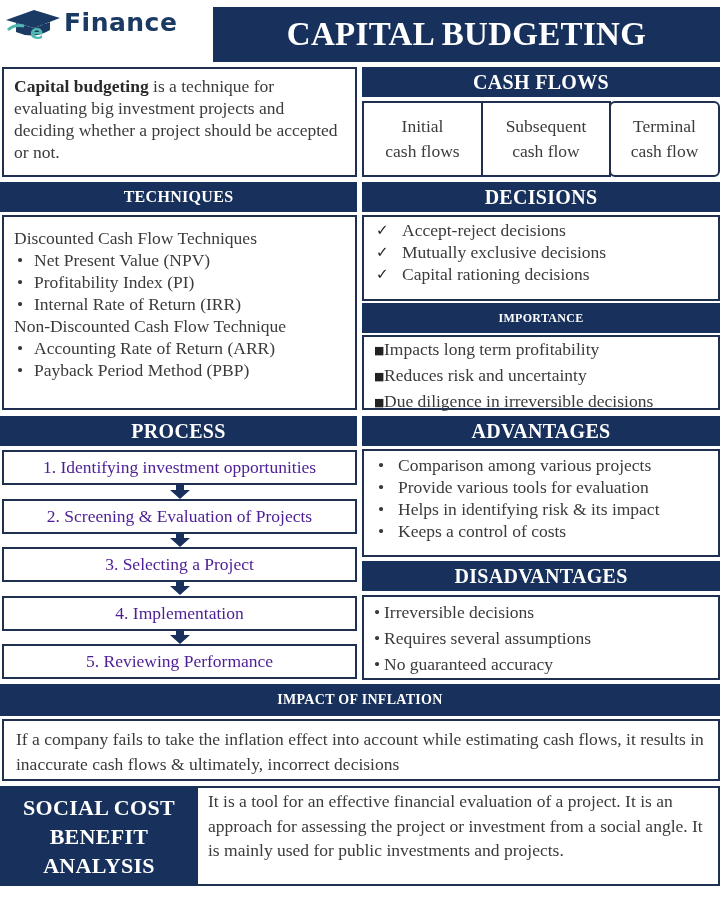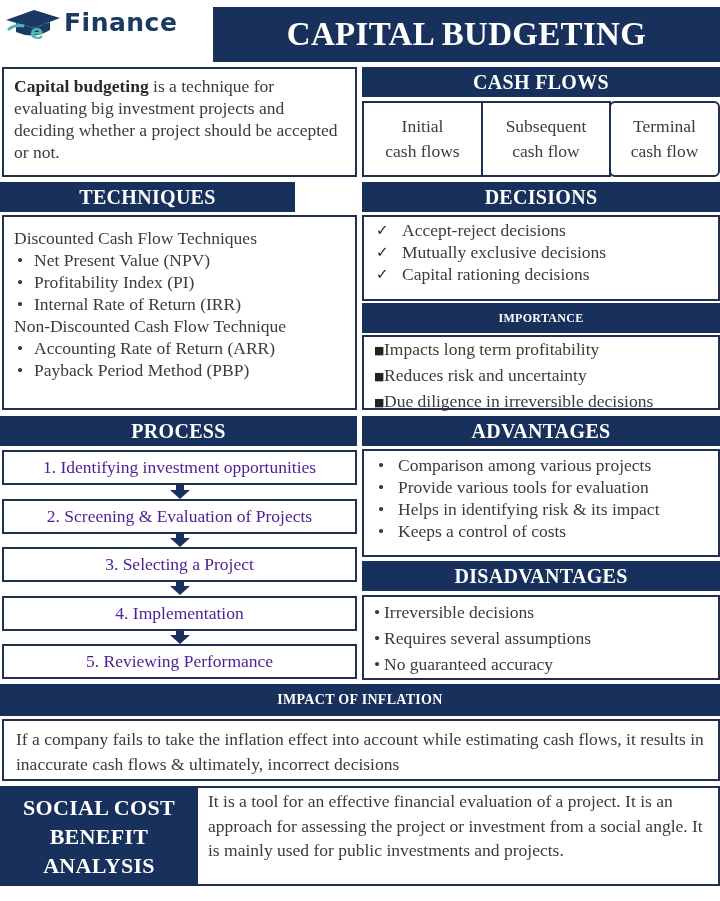--- a/index.html
+++ b/index.html
@@ -39,21 +39,21 @@
   .cashflows-hdr { left: 362px; top: 67px; width: 358px; height: 30px; font-size: 20px; }
   .cf-cell {
     position: absolute; top: 101px; height: 76px; background: #ffffff; border: 2px solid #1f2f4f;
     display: flex; align-items: center; justify-content: center; text-align: center;
     font-size: 17.5px; line-height: 25px; color: #3b3b3b;
   }
   .cf1 { left: 362px; width: 121px; }
   .cf2 { left: 481px; width: 130px; }
   .cf3 { left: 609px; width: 111px; border-radius: 6px; }
 
-  .tech-hdr { left: 0; top: 182px; width: 295px; height: 30px; font-size: 20px; }
+  .tech-hdr { left: 0; top: 182px; width: 357px; height: 30px; font-size: 16px; }
   .tech { left: 2px; top: 215px; width: 355px; height: 195px; padding: 10px 10px; }
   .tech .row { display: flex; }
   .tech .bul { width: 20px; text-align: left; padding-left: 3px; }
 
   .dec-hdr { left: 362px; top: 182px; width: 358px; height: 30px; font-size: 20px; }
   .dec { left: 362px; top: 215px; width: 358px; height: 86px; padding: 2px 12px; }
   .dec .row { display: flex; }
   .dec .chk { width: 26px; color: #222; font-family: "DejaVu Sans", sans-serif; font-size: 15px; }
 
   .imp-hdr { left: 362px; top: 303px; width: 358px; height: 30px; font-size: 12px; }

